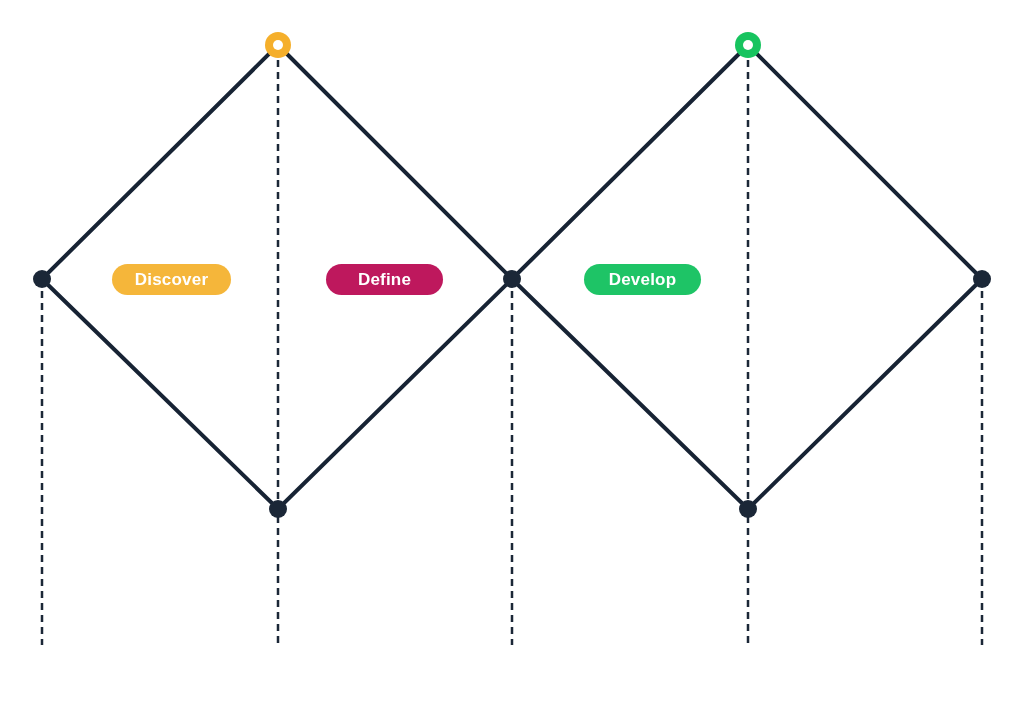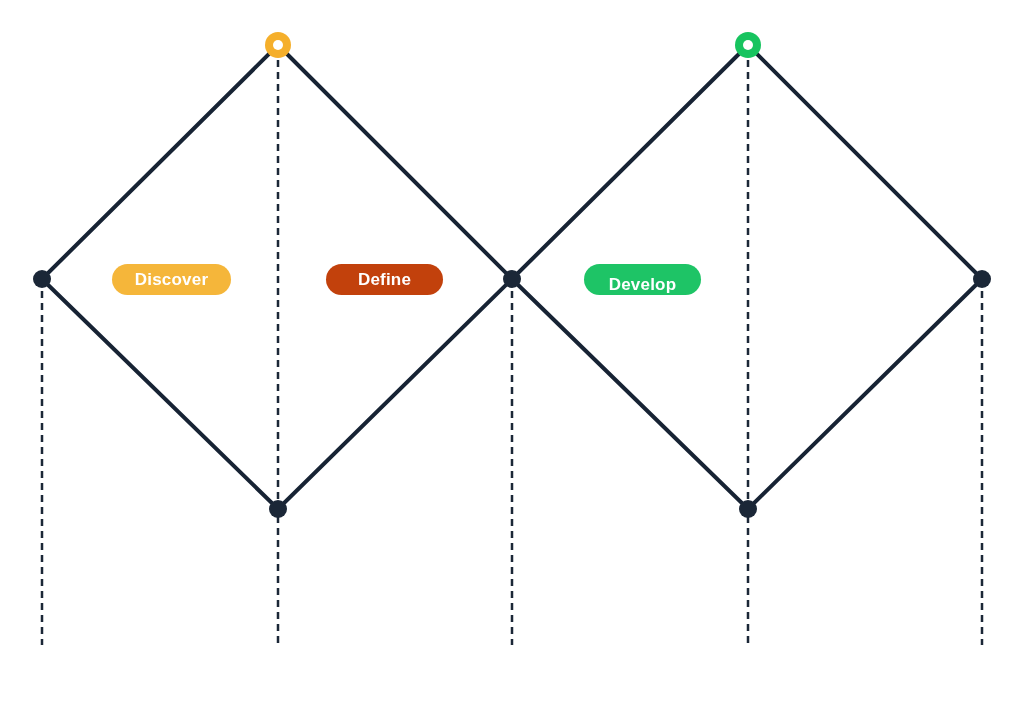--- a/index.html
+++ b/index.html
@@ -68,20 +68,20 @@
     </g>
     <g>
       <circle cx="748" cy="45" r="13" fill="#17C45F"></circle>
       <circle cx="748" cy="45" r="5" fill="#FFFFFF"></circle>
     </g>
   </svg>
 
   <div class="pill pill-discover" style="background-color: rgb(245, 182, 58); color: rgb(255, 255, 255);">
     <span>Discover</span>
   </div>
-  <div class="pill pill-define" style="background-color: #c2410c; color: rgb(255, 255, 255); justify-content: center;">
+  <div class="pill pill-define" style="background-color: #be185d; color: rgb(255, 255, 255); justify-content: center;">
     <span>Define</span>
   </div>
-  <div class="pill pill-develop" style="background-color: rgb(30, 196, 102); color: rgb(255, 255, 255); align-items: flex-end;">
+  <div class="pill pill-develop" style="background-color: rgb(30, 196, 102); color: rgb(255, 255, 255);">
     <span>Develop</span>
   </div>
 
 </div>
 
 </body></html>

